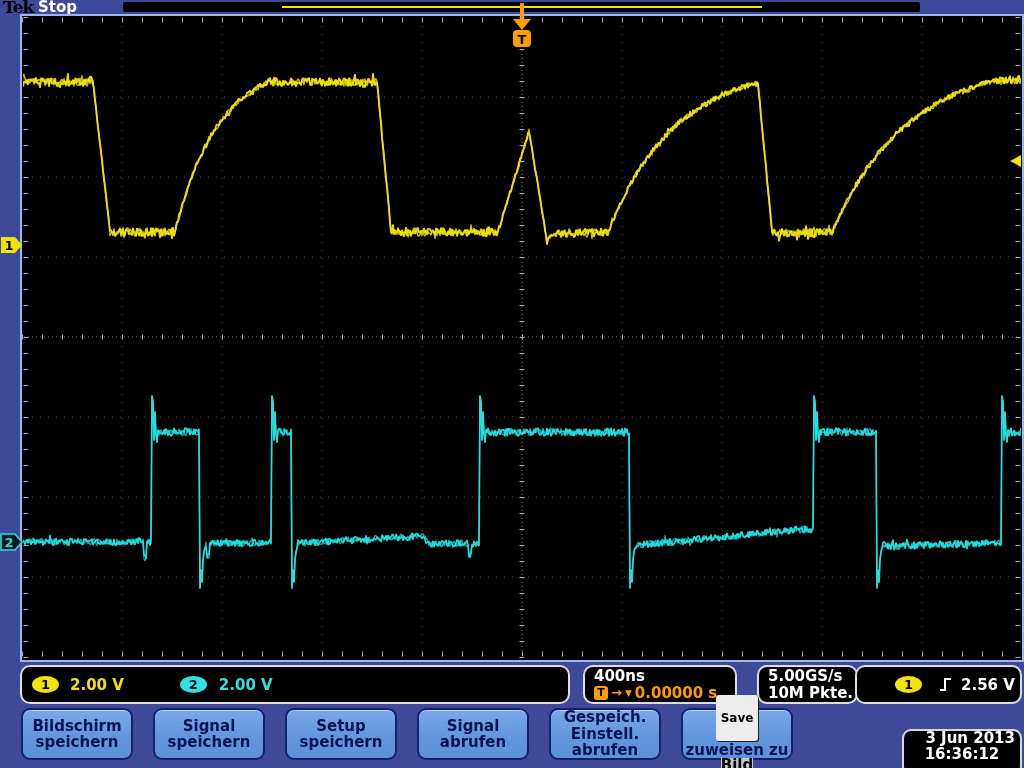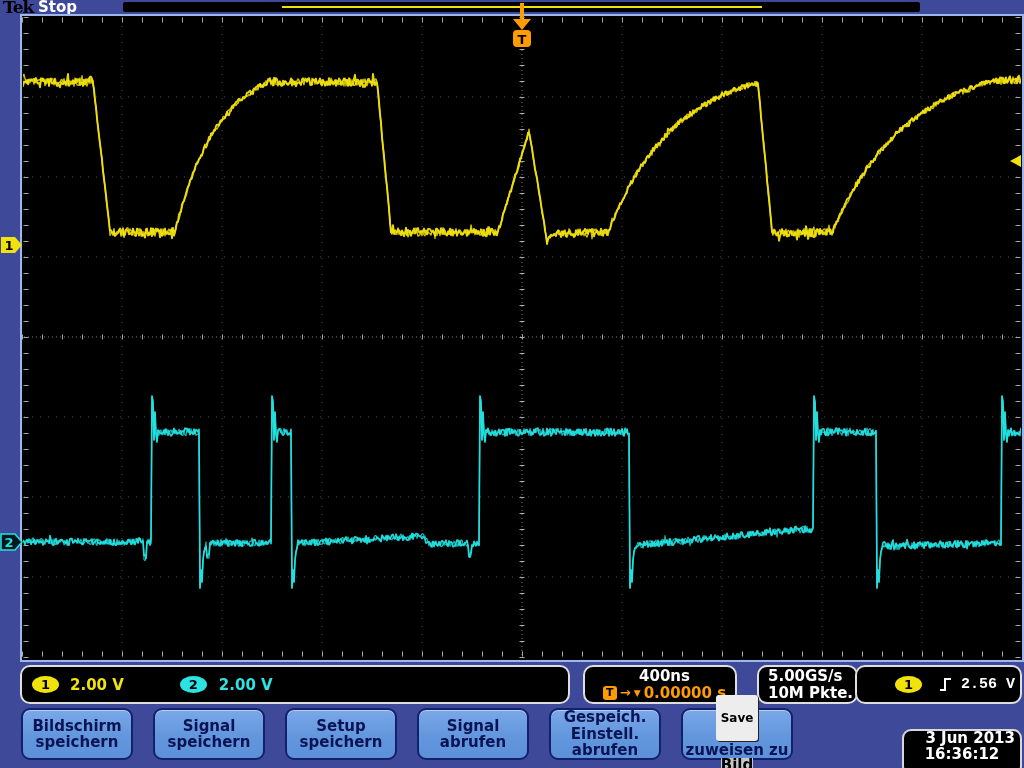--- a/index.html
+++ b/index.html
@@ -122,41 +122,41 @@
   </g>
 </svg>
 
 <div class="robox" style="left:20px;width:550px;">
   <span class="badge" style="margin-left:10px;">1</span>
   <span class="yel" style="margin-left:11px;">2.00 V</span>
   <span class="badge c2" style="margin-left:56px;">2</span>
   <span class="cyn" style="margin-left:12px;">2.00 V</span>
 </div>
 
-<div class="robox twocol" style="left:583px;width:154px;align-items:center;">
+<div class="robox twocol" style="left:583px;width:154px;">
   <span>400ns</span>
   <span class="trigrow org">
     <span class="tbox">T</span>
     <span class="arr">→</span>
     <span class="mk">▼</span>
     <span>0.00000 s</span>
   </span>
 </div>
 
 <div class="robox twocol" style="left:757px;width:101px;">
   <span>5.00GS/s</span>
   <span>10M Pkte.</span>
 </div>
 
 <div class="robox" style="left:855px;width:167px;">
   <span class="badge" style="margin-left:38px;">1</span>
   <svg width="16" height="17" style="margin-left:16px;">
     <path d="M2,14 L7,14 L7,3 L13,3" stroke="#fff" stroke-width="2" fill="none"></path>
   </svg>
-  <span style="margin-left:7px;font-family:Liberation Mono, monospace;">2.56 V</span>
+  <span style="margin-left:7px;">2.56 V</span>
 </div>
 
 <div class="menurow" id="menu">
     <div class="mbtn">
       <div class="mline">Bildschirm</div>
       <div class="mline">speichern</div>
     </div>
     <div class="mbtn">
       <div class="mline">Signal</div>
       <div class="mline">speichern</div>

